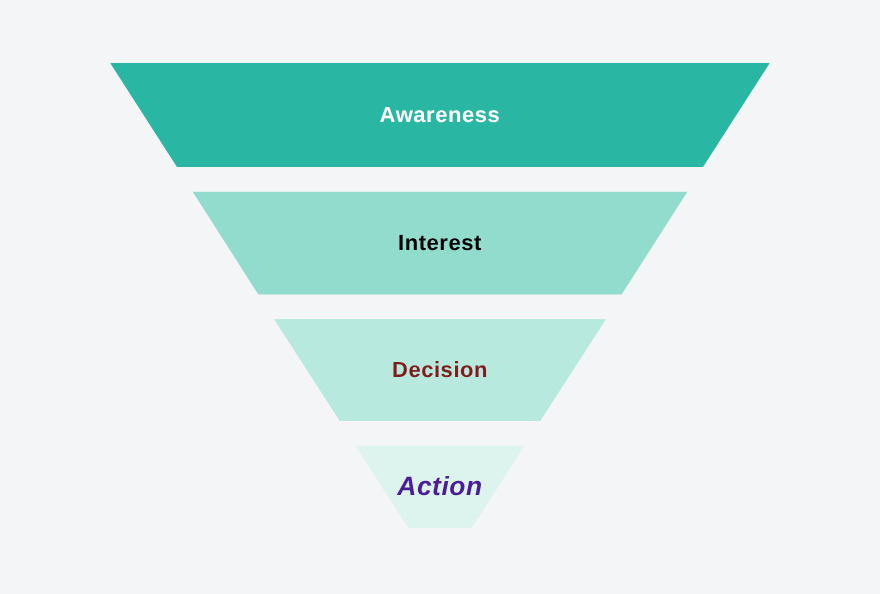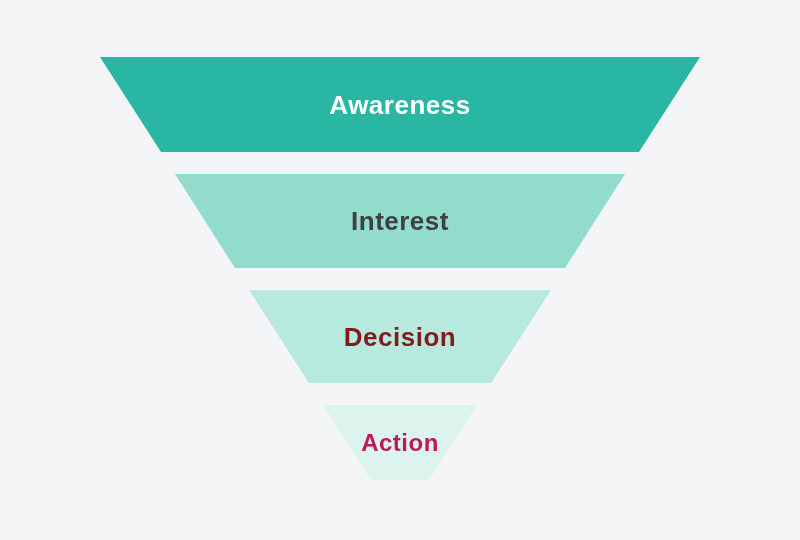--- a/index.html
+++ b/index.html
@@ -24,21 +24,21 @@
   .stage {
     position: absolute;
     left: 0;
     width: 600px;
     display: flex;
     align-items: center;
     justify-content: center;
   }
   .stage-label {
     font-weight: 700;
-    font-size: 26px;
+    font-size: 20px;
     letter-spacing: 0.5px;
     line-height: 1;
     user-select: none;
   }
   
   .s0 {
     top: 0;
     height: 95px;
     clip-path: polygon(0px 0px, 600px 0px, 539px 95px, 61px 95px);
   }
@@ -65,25 +65,25 @@
 <body>
 
 <div class="canvas" style="background: rgb(244, 245, 246);">
   <div class="funnel">
 
     <div class="stage s0" style="background: rgb(41, 182, 162);">
       <span class="stage-label" style="color: rgb(255, 255, 255);">Awareness</span>
     </div>
 
     <div class="stage s1" style="background: rgb(145, 220, 205);">
-      <span class="stage-label" style="color: #404040;">Interest</span>
+      <span class="stage-label" style="color: #000000;">Interest</span>
     </div>
 
     <div class="stage s2" style="background: rgb(184, 233, 222);">
       <span class="stage-label" style="color: #7f1d1d;">Decision</span>
     </div>
 
     <div class="stage s3" style="background: rgb(220, 244, 237);">
-      <span class="stage-label" style="color: #be185d;">Action</span>
+      <span class="stage-label" style="color: #4c1d95; font-style: italic;">Action</span>
     </div>
 
   </div>
 </div>
 
 </body></html>

